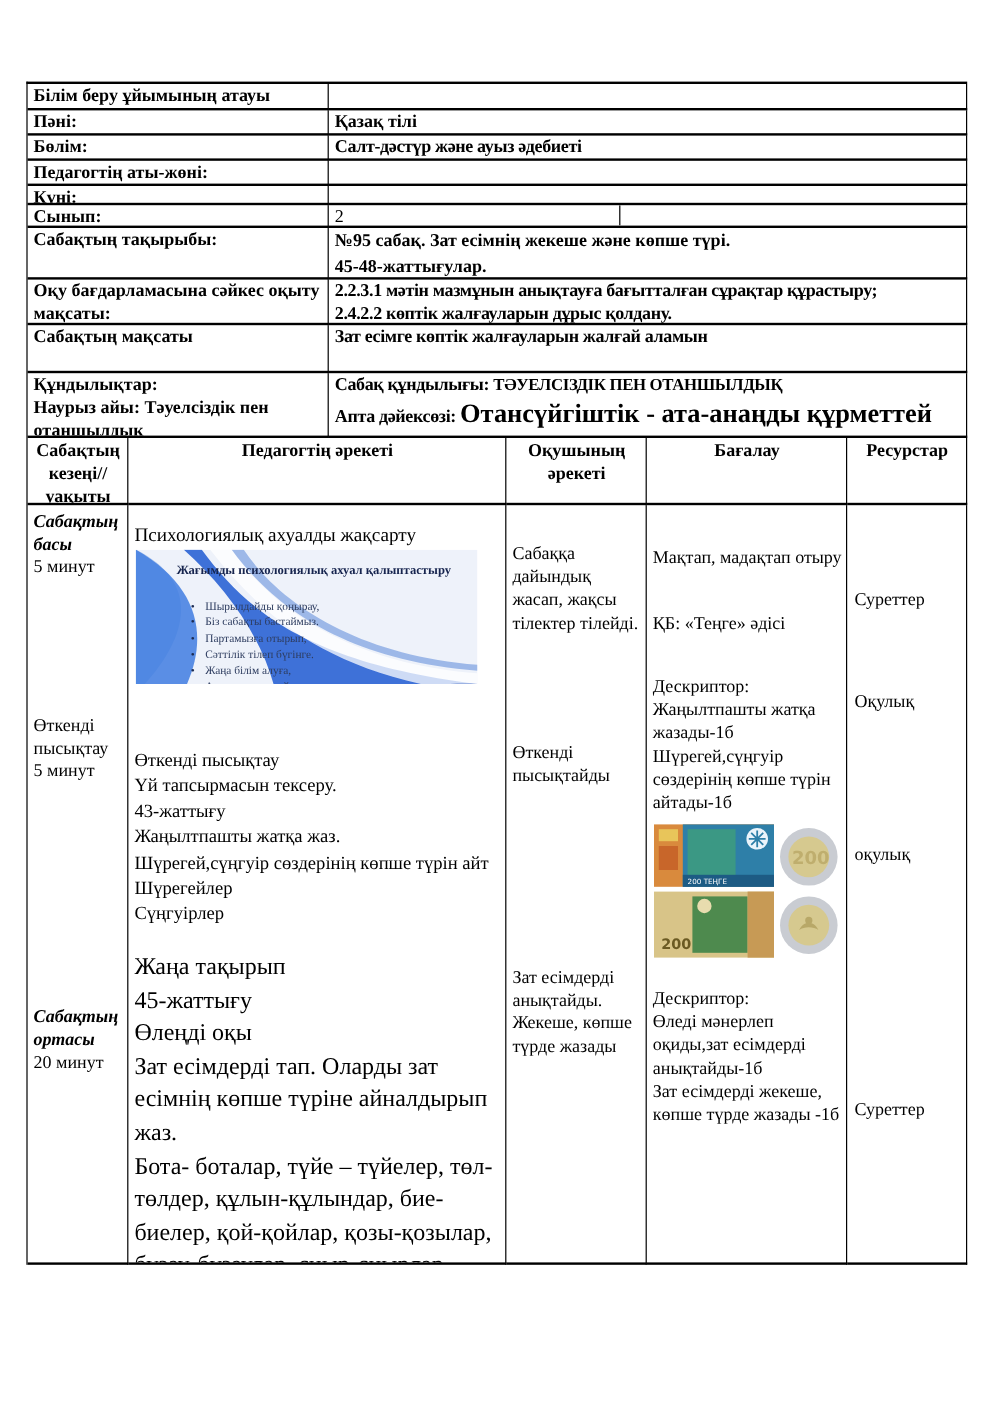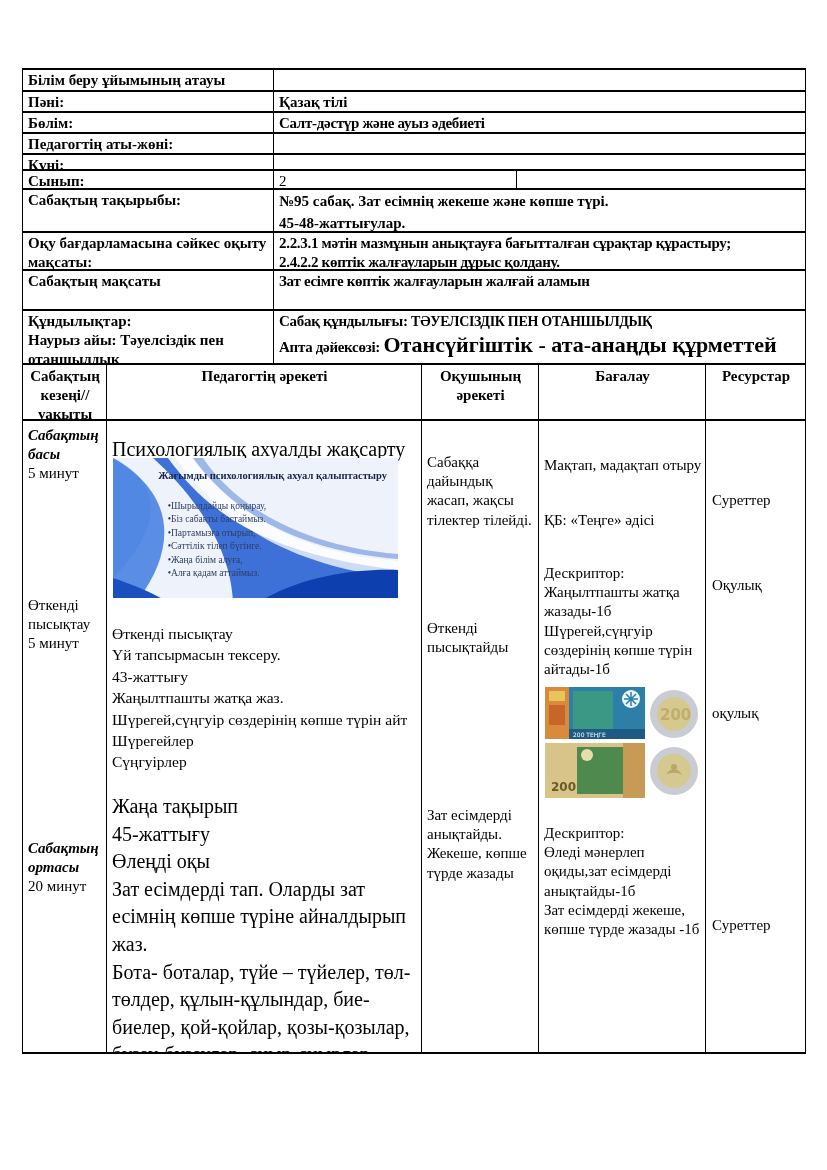--- a/index.html
+++ b/index.html
@@ -23,21 +23,21 @@
   .lt-head .cell{text-align:center;font-weight:bold;padding-top:2px;}
   .c1{width:84px;flex:0 0 84px;}
   .c2{width:315px;flex:0 0 315px;}
   .c3{width:117px;flex:0 0 117px;}
   .c4{width:167px;flex:0 0 167px;}
   .c5{flex:1 1 auto;}
   .body-cell{position:relative;padding:0;}
   .abs{position:absolute;left:5px;right:3px;}
 
   
-  .slide{position:absolute;left:6px;top:37px;width:285px;height:140px;overflow:hidden;text-align:right;}
+  .slide{position:absolute;left:6px;top:37px;width:285px;height:112px;overflow:hidden;}
   .slide svg{position:absolute;left:0;top:0;}
   .slide-title{position:absolute;left:34px;top:12px;width:240px;
        font-size:10.5px;font-weight:bold;color:#16244e;line-height:1.15;}
   .slide-bullets{position:absolute;left:46px;top:42px;width:220px;font-size:9.5px;
        color:#2e3d60;line-height:1.42;}
   .slide-bullets .bu{display:flex;}
   .slide-bullets .dot{width:12px;color:#1d2c52;}
 
   
   .money{position:absolute;left:4px;top:258px;width:160px;height:125px;background:#fff;}
@@ -122,21 +122,21 @@
             <div>Өткенді пысықтау</div>
             <div>5 минут</div>
           </div>
           <div class="abs" style="top:418px">
             <div class="bi">Сабақтың ортасы</div>
             <div>20 минут</div>
           </div>
         </div>
 
         <div class="cell c2 body-cell">
-          <div class="abs" style="top:16px;font-size:20px">Психологиялық ахуалды жақсарту</div>
+          <div class="abs" style="top:16px;font-size:16px">Психологиялық ахуалды жақсарту</div>
 
           <div class="slide">
             <svg width="285" height="148" viewBox="0 0 285 148">
               <rect x="0" y="0" width="285" height="148" fill="#eef2fa"></rect>
               <path d="M0,0 C60,30 40,80 0,120 Z" fill="#aec6ee"></path>
               <path d="M0,0 C70,40 60,100 20,148 L0,148 Z" fill="#3f7de0" opacity="0.85"></path>
               <path d="M20,0 C80,50 120,90 285,120 L285,148 L60,148 C90,90 50,40 5,0 Z" fill="#ffffff" opacity="0.0"></path>
               <path d="M55,0 C95,55 150,95 285,112 L285,148 L120,148 C120,95 85,40 40,0 Z" fill="#2a63d4" opacity="0.9"></path>
               <path d="M80,0 C115,50 180,95 285,103 L285,120 C160,105 105,55 62,0 Z" fill="#ffffff" opacity="0.75"></path>
               <path d="M140,148 C180,120 240,110 285,112 L285,148 Z" fill="#0e3fae"></path>

